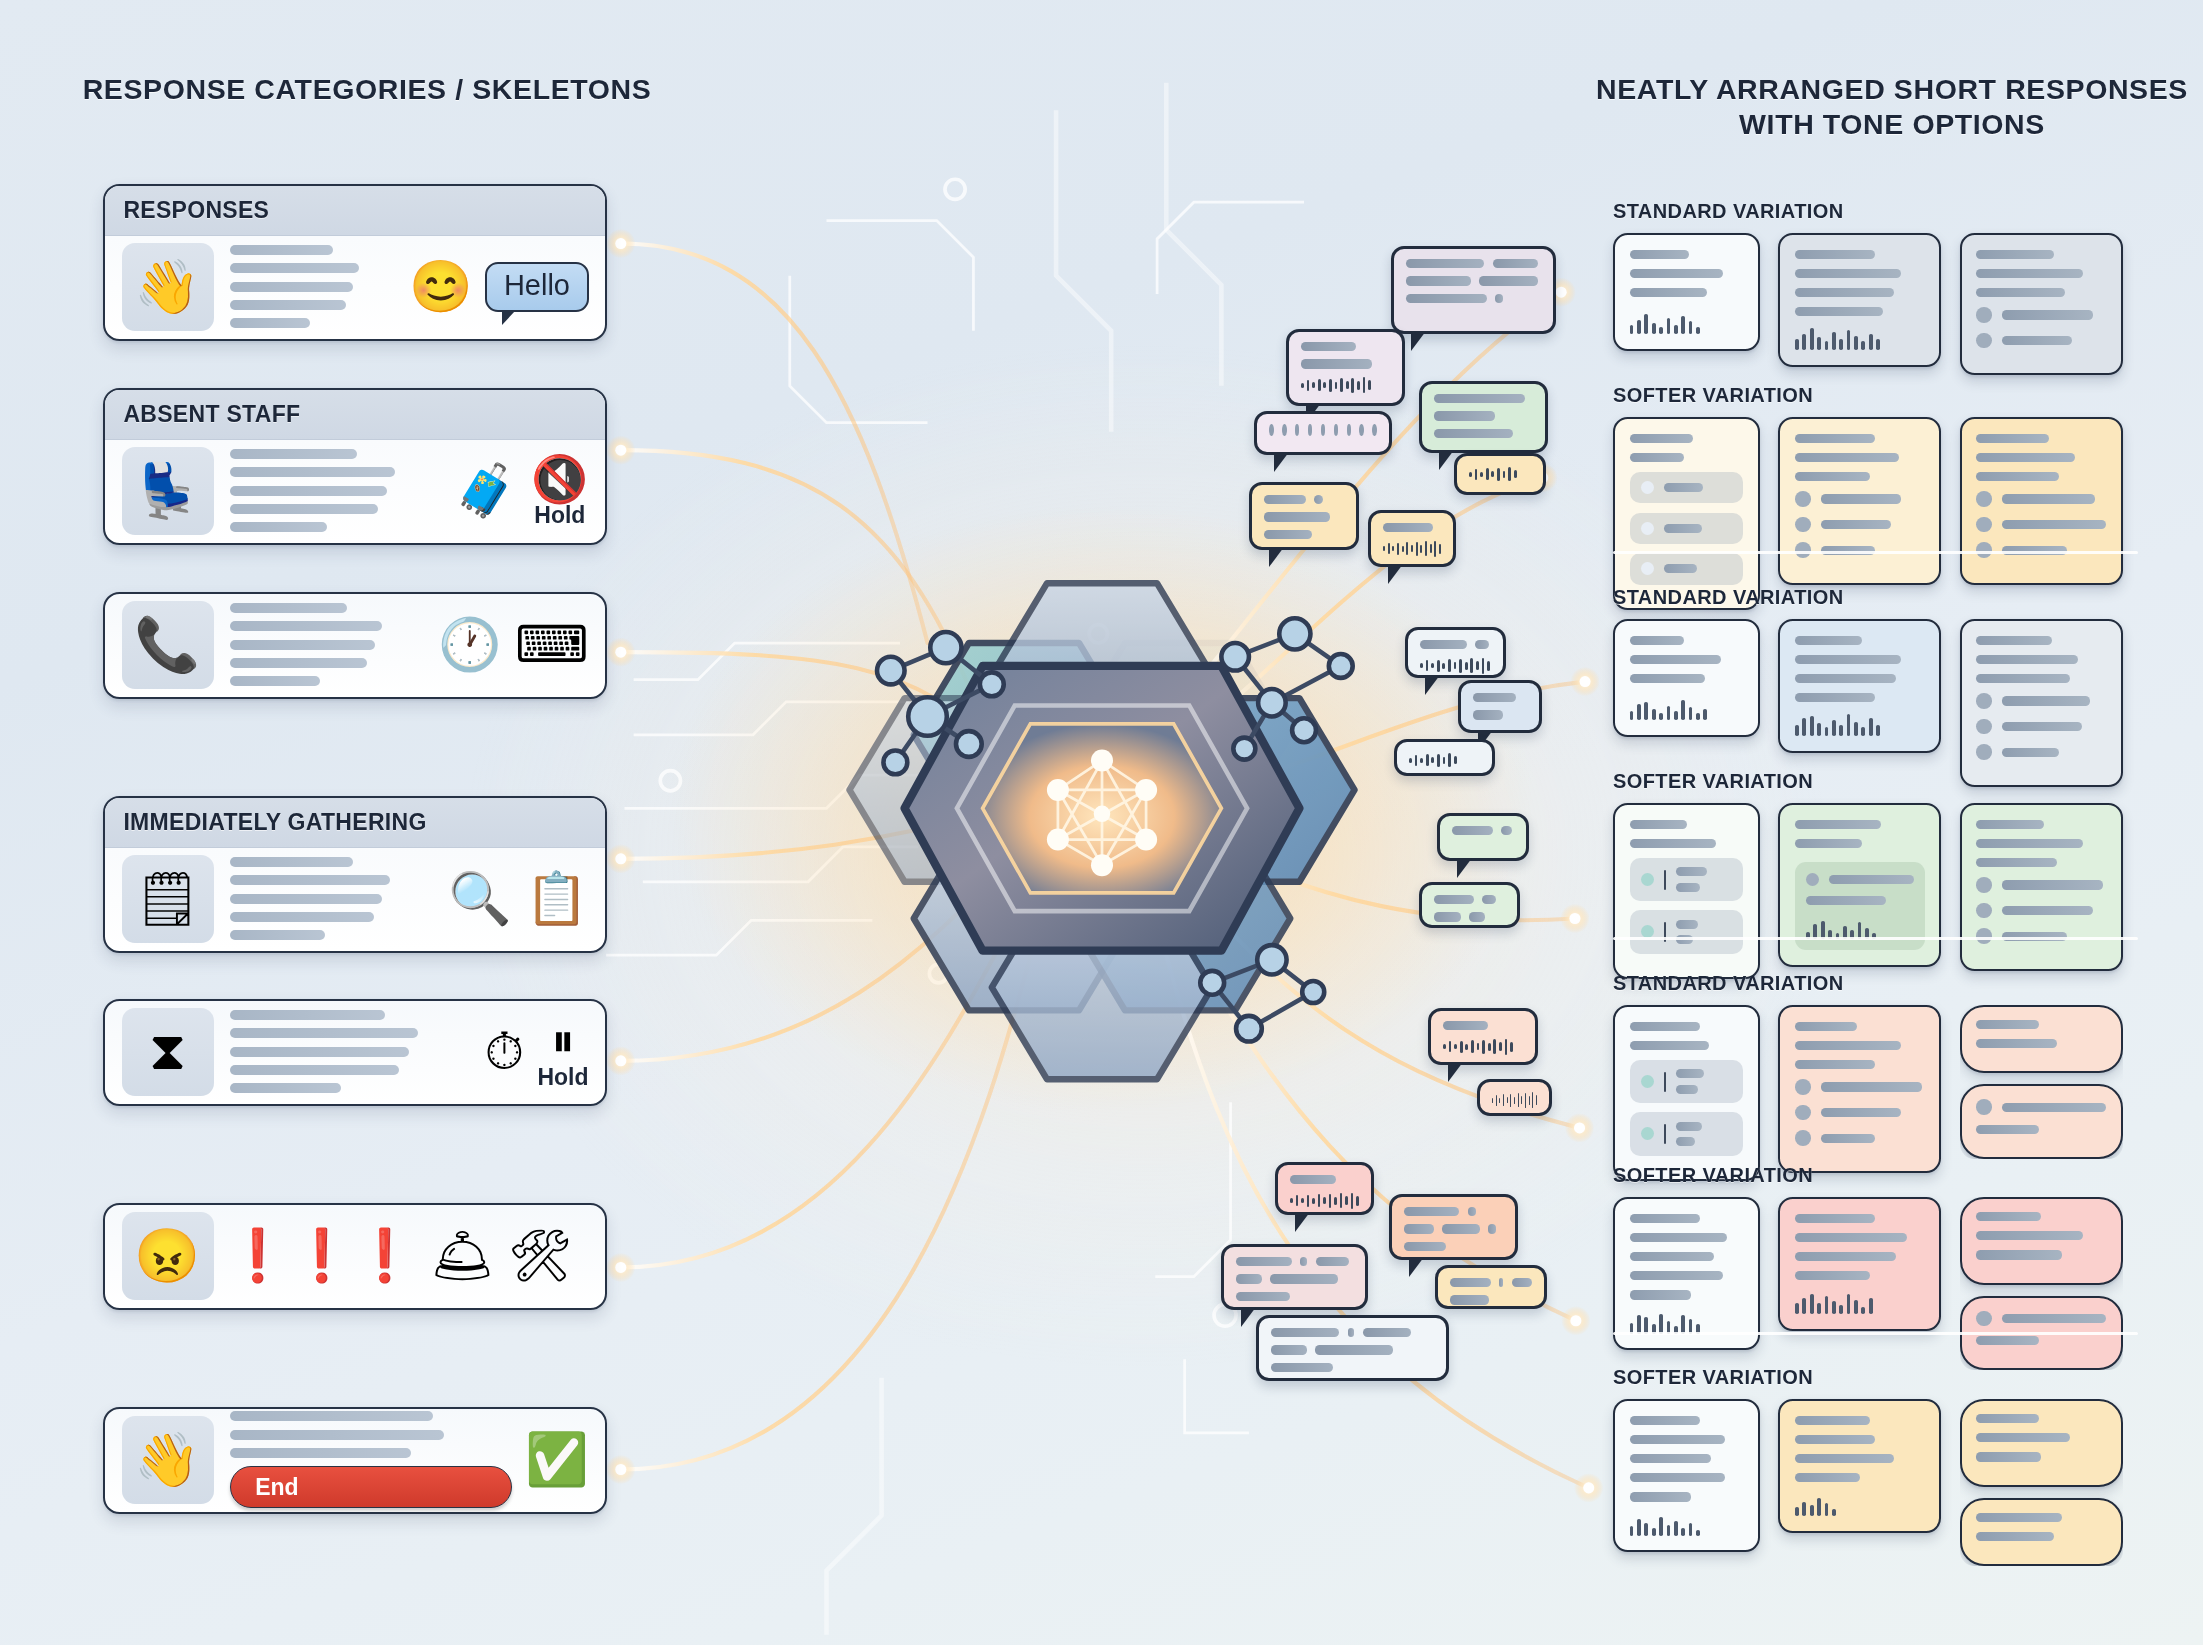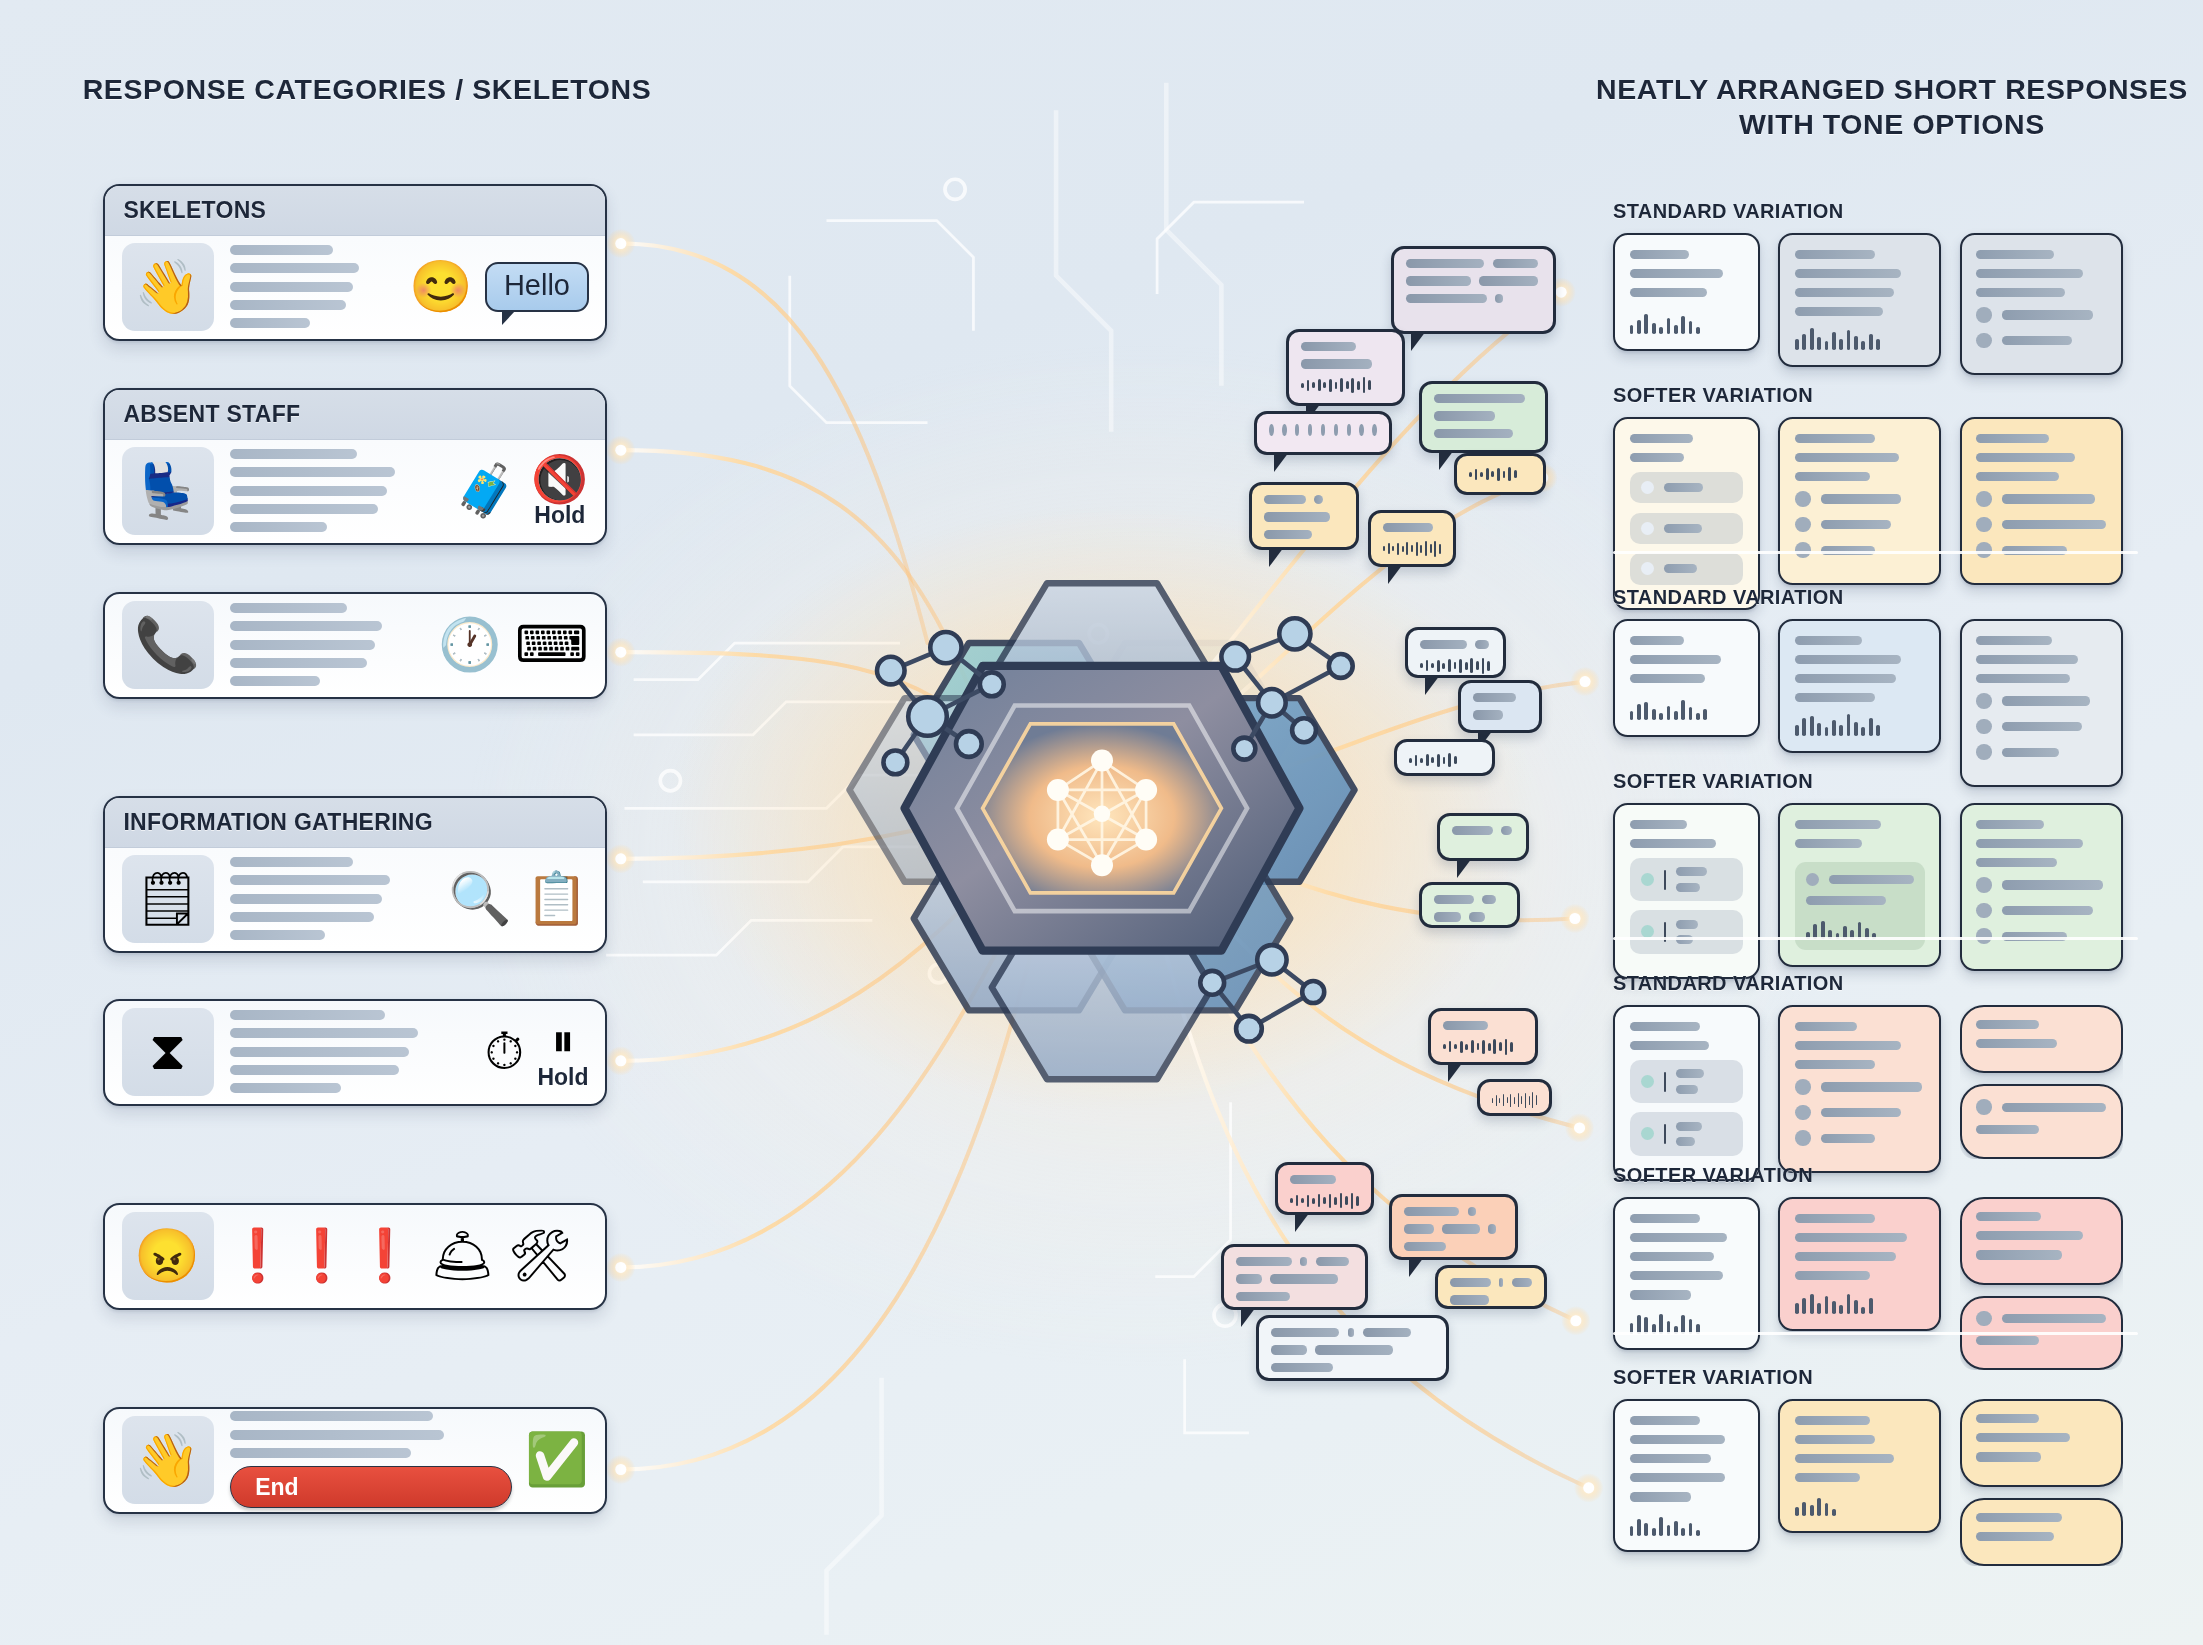--- a/index.html
+++ b/index.html
@@ -297,21 +297,21 @@
       </g>
     </g>
   </svg>
 
   <div class="col-title" id="title-left">RESPONSE CATEGORIES / SKELETONS</div>
   <div class="col-title" id="title-right">NEATLY ARRANGED SHORT RESPONSES WITH TONE OPTIONS</div>
 
   <div id="cat-host">
       <div class="cat-card" style="top: 184px;">
         <div class="cat-head">
-          <span>SKELETONS</span>
+          <span>RESPONSES</span>
         </div>
         <div class="cat-body">
           <div class="icon-tile" style="font-size: 53px;">👋</div>
           <div class="lines">
             <div class="ln" style="width: 62%;"></div>
             <div class="ln" style="width: 78%;"></div>
             <div class="ln" style="width: 74%;"></div>
             <div class="ln" style="width: 70%;"></div>
             <div class="ln" style="width: 48%;"></div>
           </div>
@@ -350,21 +350,21 @@
             <div class="ln" style="width: 74%;"></div>
             <div class="ln" style="width: 70%;"></div>
             <div class="ln" style="width: 46%;"></div>
           </div>
           <div class="mini" style="font-size: 51px;">🕐</div>
           <div class="mini" style="font-size: 51px;">⌨</div>
         </div>
       </div>
       <div class="cat-card" style="top: 796px;">
         <div class="cat-head">
-          <span>INFORMATION GATHERING</span>
+          <span>IMMEDIATELY GATHERING</span>
         </div>
         <div class="cat-body">
           <div class="icon-tile" style="font-size: 53px;">🗒</div>
           <div class="lines">
             <div class="ln" style="width: 60%;"></div>
             <div class="ln" style="width: 78%;"></div>
             <div class="ln" style="width: 74%;"></div>
             <div class="ln" style="width: 70%;"></div>
             <div class="ln" style="width: 46%;"></div>
           </div>

